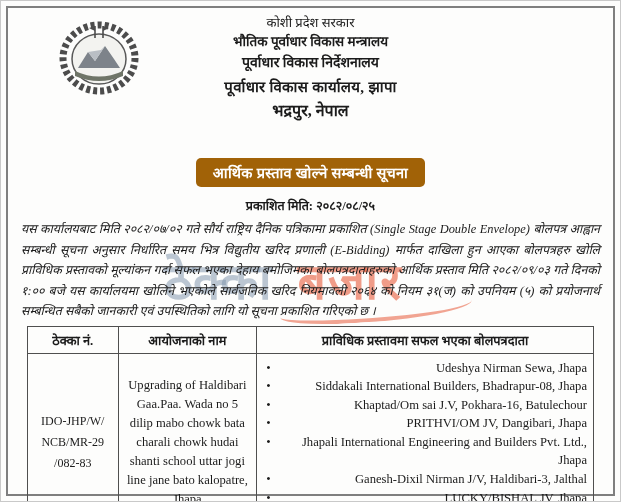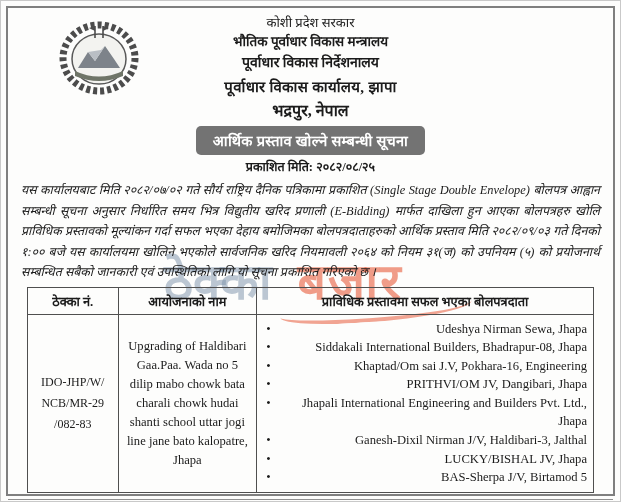--- a/index.html
+++ b/index.html
@@ -16,24 +16,24 @@
   
   .header{position:relative;text-align:center;}
   .emblem{position:absolute;left:30px;top:2px;width:96px;height:84px;}
   .gov-line1{font-size:13px;line-height:17px;font-weight:normal;}
   .gov-line2{font-size:13.5px;line-height:21px;font-weight:bold;}
   .gov-line3{font-size:14px;line-height:21px;font-weight:bold;}
   .office-name{font-size:15px;line-height:29px;font-weight:bold;letter-spacing:.3px;}
   .office-loc{font-size:16px;line-height:17px;font-weight:bold;}
   .title-wrap{text-align:center;margin-top:7px;}
   .title-box{
-    display:inline-block;background:#737373;color:#fff;font-weight:bold;
-    font-size:14.5px;padding:4px 17px 5px;border-radius:5px;letter-spacing:.3px;
+    display:inline-block;background:#a16207;color:#fff;font-weight:bold;
+    font-size:14.5px;padding:4px 17px 5px;border-radius:5px;letter-spacing:.3px;margin-top:32px;
   }
-  .published{ text-align:center;font-weight:bold;font-size:12.5px;margin-top:4px;line-height:17px;}
+  .published{ text-align:center;font-weight:bold;font-size:12.5px;margin-top:11px;line-height:17px;}
   .body-par{
     margin-top:4px;font-size:12.4px;line-height:20.5px;text-align:justify;
     position:relative;z-index:2;font-style:italic;
   }
   
   .watermark{
     position:absolute;left:156px;top:238px;z-index:1;pointer-events:none;
     font-weight:bold;white-space:nowrap;font-size:50px;
     font-family:"Liberation Sans","DejaVu Sans",sans-serif;
   }
@@ -121,21 +121,21 @@
         </tr>
       </thead>
       <tbody>
         <tr>
           <td class="cell-contract">IDO-JHP/W/ NCB/MR-29 /082-83</td>
           <td class="cell-project">Upgrading of Haldibari Gaa.Paa. Wada no 5 dilip mabo chowk bata charali chowk hudai shanti school uttar jogi line jane bato kalopatre, Jhapa</td>
           <td class="cell-bidders">
             <ul class="bidders">
                 <li>Udeshya Nirman Sewa, Jhapa</li>
                 <li>Siddakali International Builders, Bhadrapur-08, Jhapa</li>
-                <li>Khaptad/Om sai J.V, Pokhara-16, Engineering</li>
+                <li>Khaptad/Om sai J.V, Pokhara-16, Batulechour</li>
                 <li>PRITHVI/OM JV, Dangibari, Jhapa</li>
                 <li>Jhapali International Engineering and Builders Pvt. Ltd., Jhapa</li>
                 <li>Ganesh-Dixil Nirman J/V, Haldibari-3, Jalthal</li>
                 <li>LUCKY/BISHAL JV, Jhapa</li>
                 <li>BAS-Sherpa J/V, Birtamod 5</li>
               </ul>
           </td>
         </tr>
       </tbody>
     </table>

